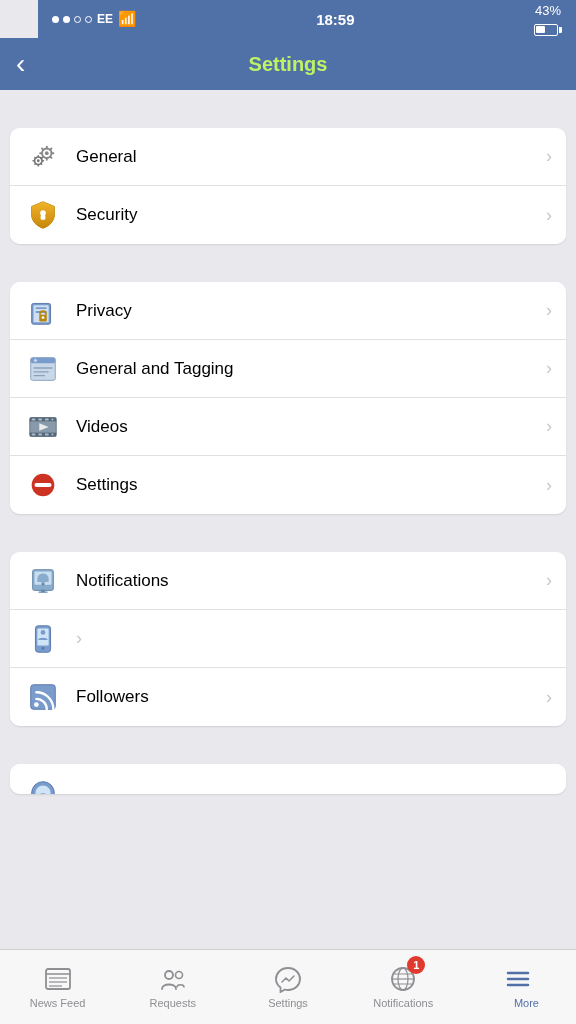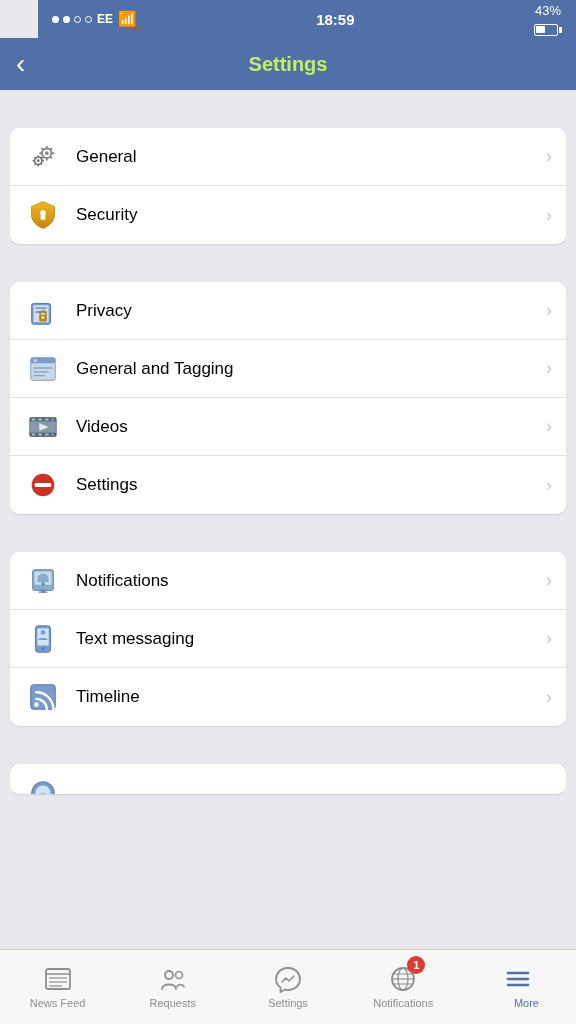--- a/index.html
+++ b/index.html
@@ -350,33 +350,32 @@
         <svg class="icon-svg" viewBox="0 0 36 36" xmlns="http://www.w3.org/2000/svg">
 
           <rect x="10" y="4" width="16" height="28" rx="3" fill="#7a9ccc" stroke="#5577aa" stroke-width="1"></rect>
           <rect x="12" y="7" width="12" height="18" rx="1" fill="#d0e4f8"></rect>
           <circle cx="18" cy="28" r="1.5" fill="#5577aa"></circle>
 
           <circle cx="18" cy="11" r="2.5" fill="#7a9ccc"></circle>
           <path d="M13 19 C13 16 23 16 23 19" fill="#7a9ccc"></path>
         </svg>
       </div>
-      <span class="item-label">Text messaging</span>
       <span class="item-chevron">›</span>
     </div>
     <div class="settings-item">
       <div class="item-icon">
         <svg class="icon-svg" viewBox="0 0 36 36" xmlns="http://www.w3.org/2000/svg">
           <rect x="5" y="5" width="26" height="26" rx="3" fill="#7a9ccc" stroke="#5577aa" stroke-width="1"></rect>
           <circle cx="11" cy="26" r="2.5" fill="white"></circle>
           <path d="M11 20 C17 20 22 25 22 31" fill="none" stroke="white" stroke-width="2.5" stroke-linecap="round"></path>
           <path d="M11 13 C21 13 29 21 29 31" fill="none" stroke="white" stroke-width="2.5" stroke-linecap="round"></path>
         </svg>
       </div>
-      <span class="item-label">Timeline</span>
+      <span class="item-label">Followers</span>
       <span class="item-chevron">›</span>
     </div>
   </div>
 
   <div class="settings-group" style="height:30px; overflow:hidden; margin-bottom: 0;">
     <div class="settings-item" style="border-bottom:none;">
       <div class="item-icon">
         <svg class="icon-svg" viewBox="0 0 36 36" xmlns="http://www.w3.org/2000/svg">
           <circle cx="18" cy="18" r="12" fill="#7a9ccc" stroke="#5577aa" stroke-width="1"></circle>
           <path d="M10 18 C10 13.6 13.6 10 18 10 C22.4 10 26 13.6 26 18 C26 22.4 22.4 26 18 26 C13.6 26 10 22.4 10 18Z" fill="#d0e4f8"></path>

